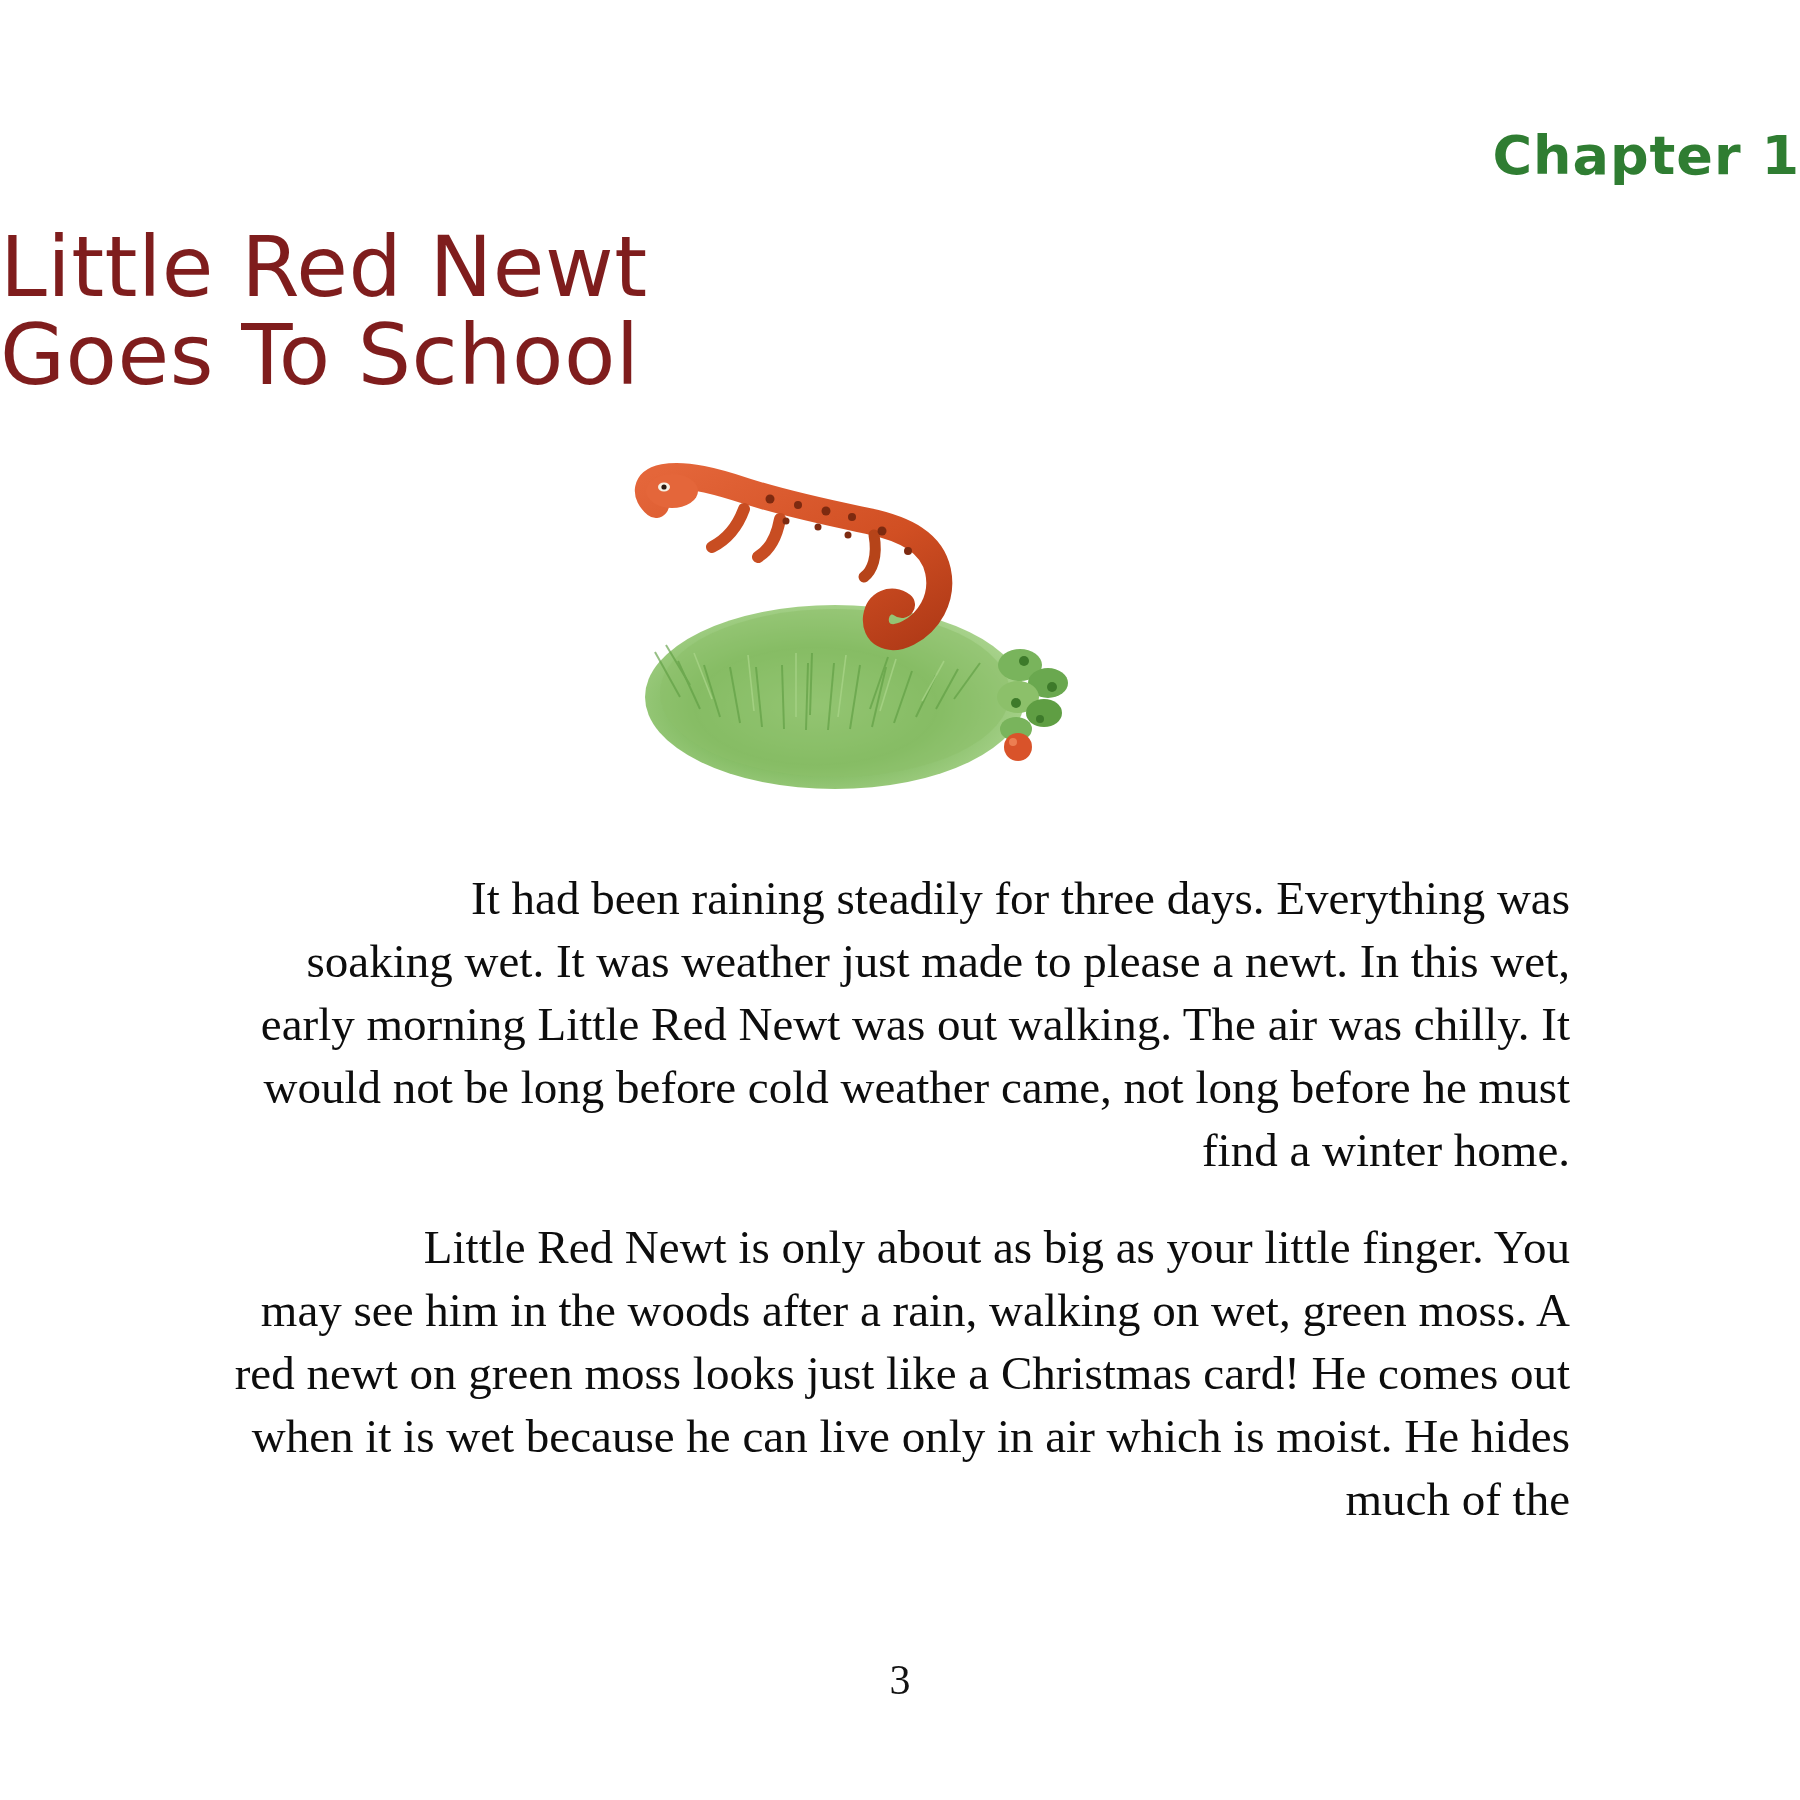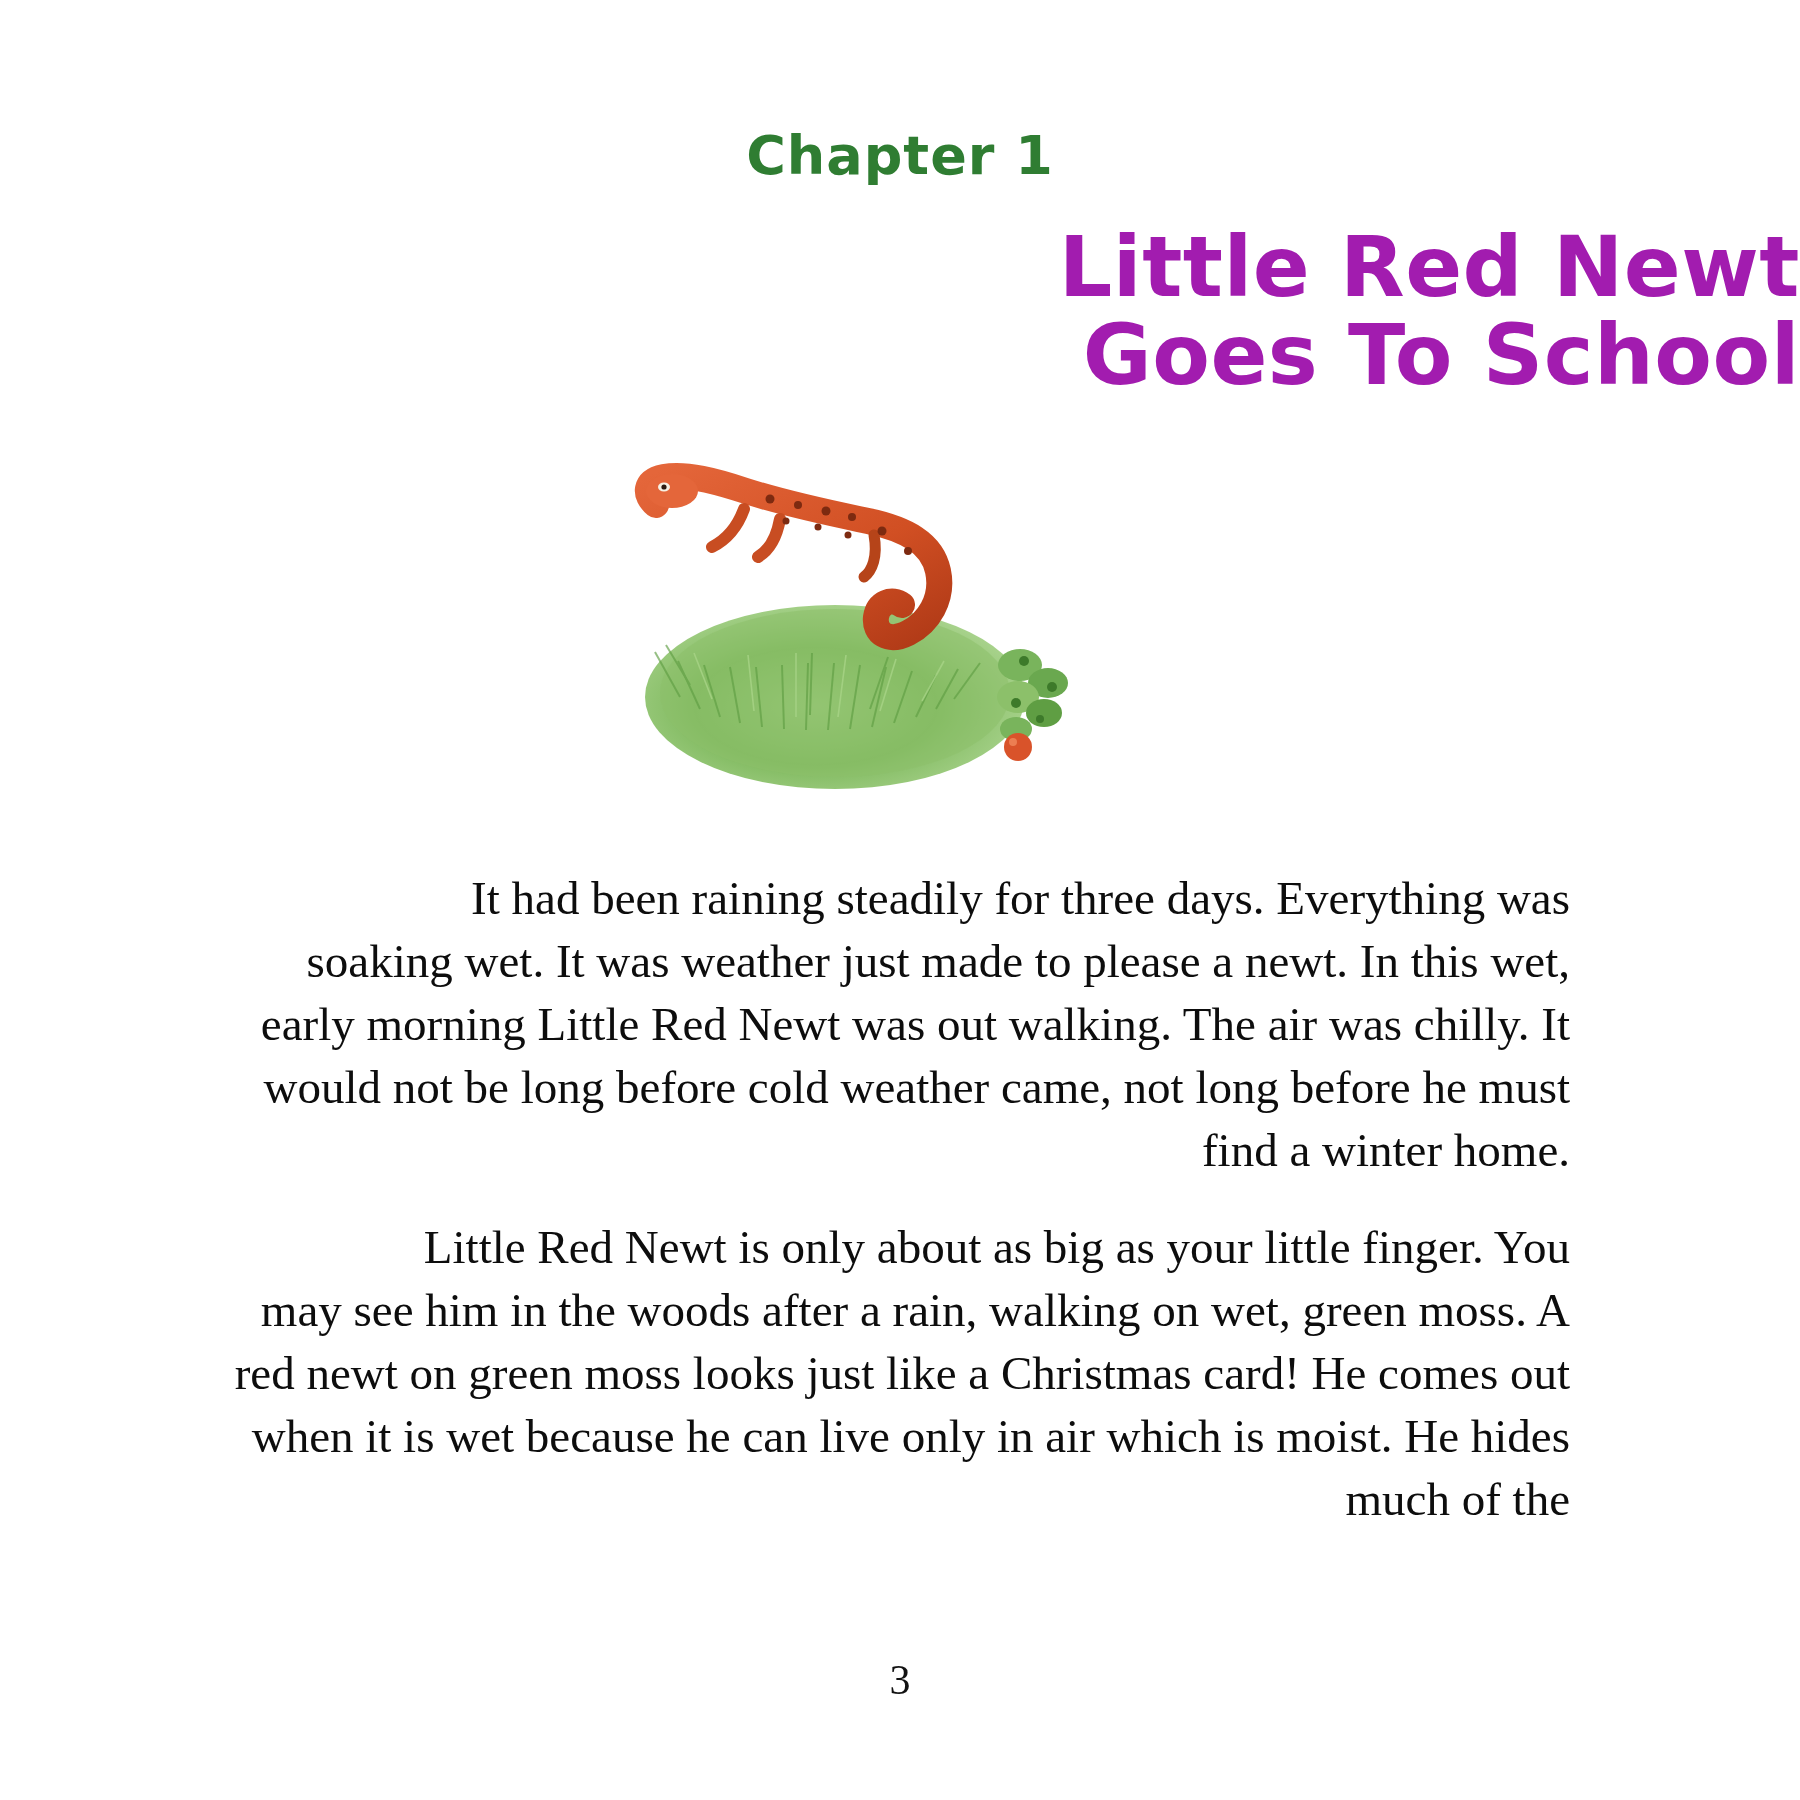--- a/index.html
+++ b/index.html
@@ -17,35 +17,35 @@
   .page {
     position: relative;
     width: 1800px;
     height: 1800px;
     background: #ffffff;
     box-sizing: border-box;
   }
 
   
   .chapter-label {
-    text-align: center;
+    text-align: right;
     color: #2f7d32;
     font-family: "DejaVu Sans", sans-serif;
     font-size: 54px;
     font-weight: 600;
     letter-spacing: 1px;
     margin: 0;
     padding-top: 128px;
     line-height: 1.05;
   }
   .chapter-title {
-    text-align: right;
-    color: #a21caf;
+    text-align: left;
+    color: #7f1d1d;
     font-family: "DejaVu Sans", sans-serif;
-    font-weight: 700;
+    font-weight: 400;
     font-size: 84px;
     line-height: 1.05;
     margin: 0;
     padding-top: 38px;
     letter-spacing: 0.5px;
   }
   .chapter-title .line2 { display: block; }
 
   
   .illustration {

